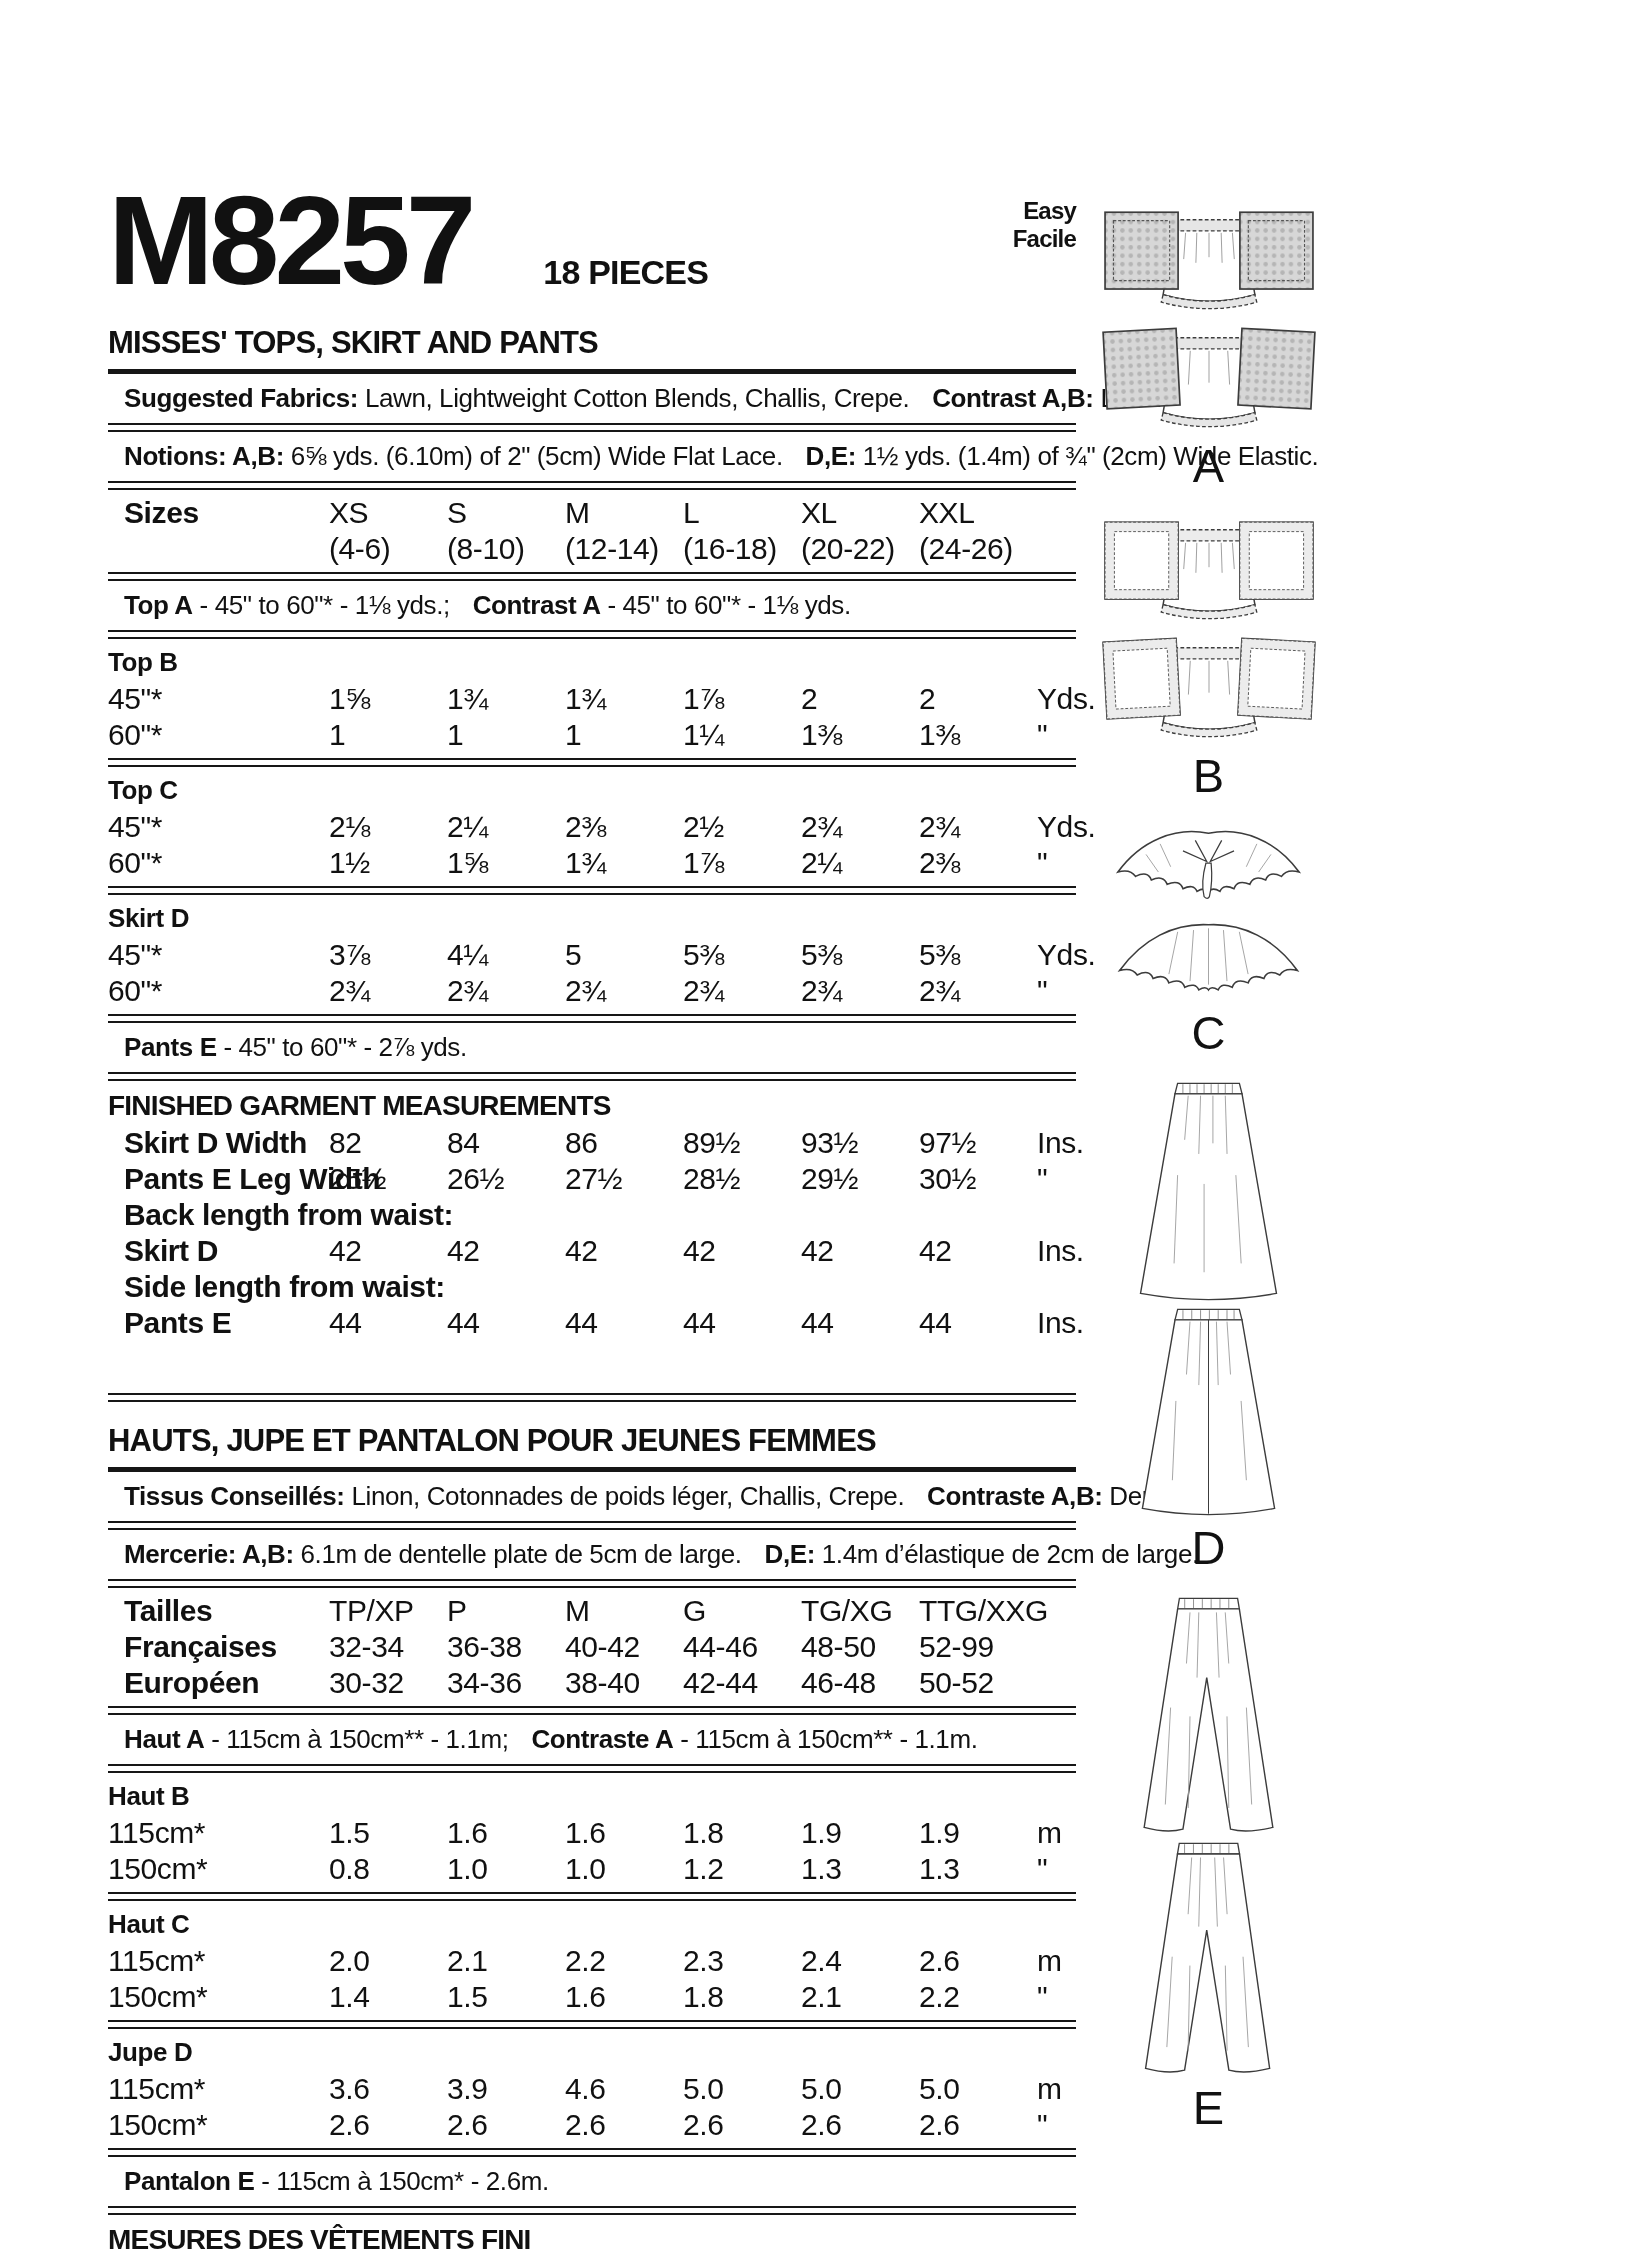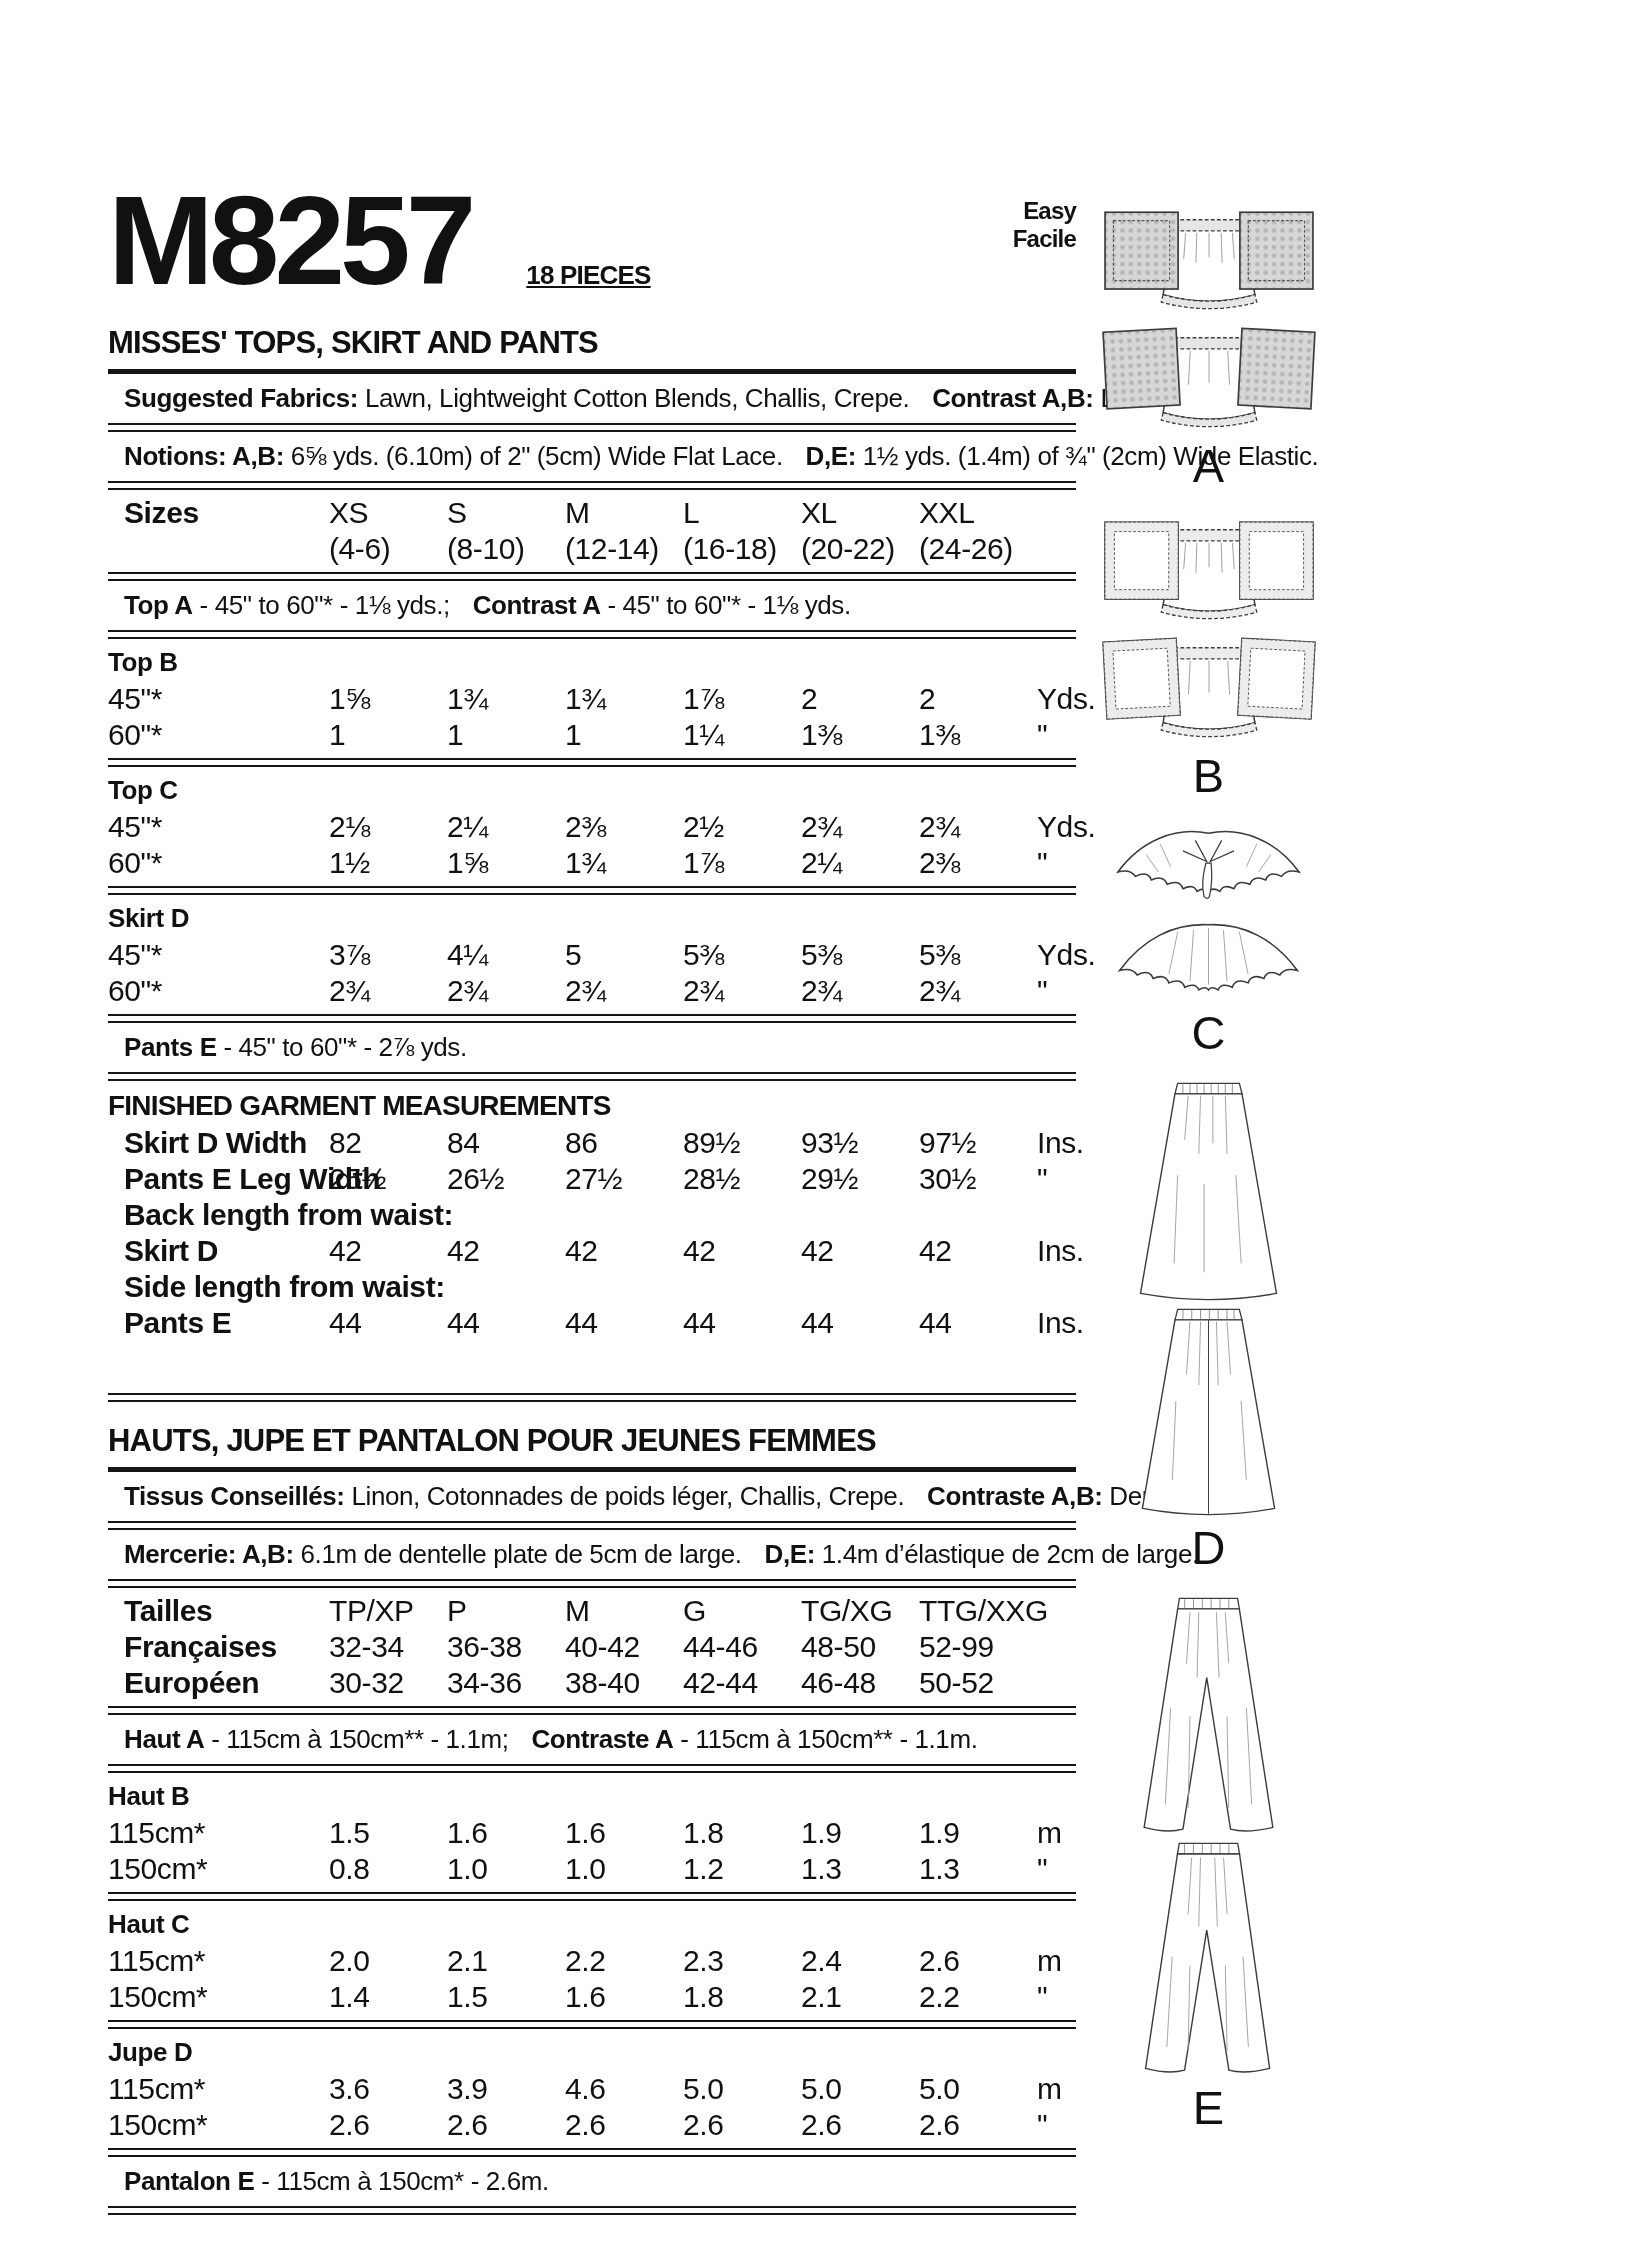--- a/index.html
+++ b/index.html
@@ -5,21 +5,21 @@
   html,body{margin:0;padding:0;}
   body{
     width:1644px;height:2261px;position:relative;background:#ffffff;
     font-family:"Liberation Sans", sans-serif;color:#111;
     -webkit-font-smoothing:antialiased;overflow:hidden;
   }
   .content{position:absolute;left:108px;top:177px;width:968px;}
   .titlebar{display:flex;align-items:flex-start;justify-content:space-between;margin-bottom:15px;}
   .title-left{display:flex;align-items:baseline;gap:43px;}
   .big-number{font-size:127px;font-weight:700;letter-spacing:-5px;line-height:1;}
-  .pieces{font-size:26px;font-weight:700;margin-left:12px;letter-spacing:-0.8px;text-decoration:underline;}
+  .pieces{font-size:34px;font-weight:700;margin-left:29px;letter-spacing:-0.8px;}
   .difficulty{font-size:24px;font-weight:700;text-align:right;line-height:1.15;margin-top:20px;letter-spacing:-0.8px;}
   .h-lang{font-size:31px;font-weight:700;letter-spacing:-0.8px;line-height:1.25;margin-top:20px;}
   .hr1{height:0;border-top:5px solid #161616;margin:6px 0 5px 0;}
   .hr2{height:5px;border-top:2.5px solid #161616;border-bottom:2.5px solid #161616;margin:5px 0;}
   .line{font-size:26px;line-height:39px;letter-spacing:-0.4px;white-space:nowrap;}
   .b{font-weight:700;margin-left:16px;}
   .trow{display:grid;grid-template-columns:221px repeat(6,118px) 1fr;align-items:baseline;
         font-size:30px;line-height:36px;letter-spacing:-0.4px;}
   .cl{white-space:nowrap;}
   .sec-name{font-size:26px;font-weight:700;line-height:37px;letter-spacing:-0.4px;}
@@ -327,20 +327,21 @@
     <span>2.6</span>
     <span>2.6</span>
     <span>2.6</span>
     <span>"</span>
   </div>
   <div class="hr2"></div>
 
   <div class="line"><span class="b">Pantalon E</span><span> - 115cm à 150cm* - 2.6m.</span></div>
   <div class="hr2"></div>
 
+  <div class="fin-head">MESURES DES VÊTEMENTS FINI</div>
 
 </div>
 
 <div class="illos">
 
   <svg class="illo" width="216" height="118" viewBox="0 0 230 126">
     <defs>
         <pattern id="laceA1" width="9" height="9" patternUnits="userSpaceOnUse">
       <rect width="9" height="9" fill="#d7d7d7"></rect>
           <circle cx="4.5" cy="4.5" r="2.4" fill="#b5b5b5"></circle>

